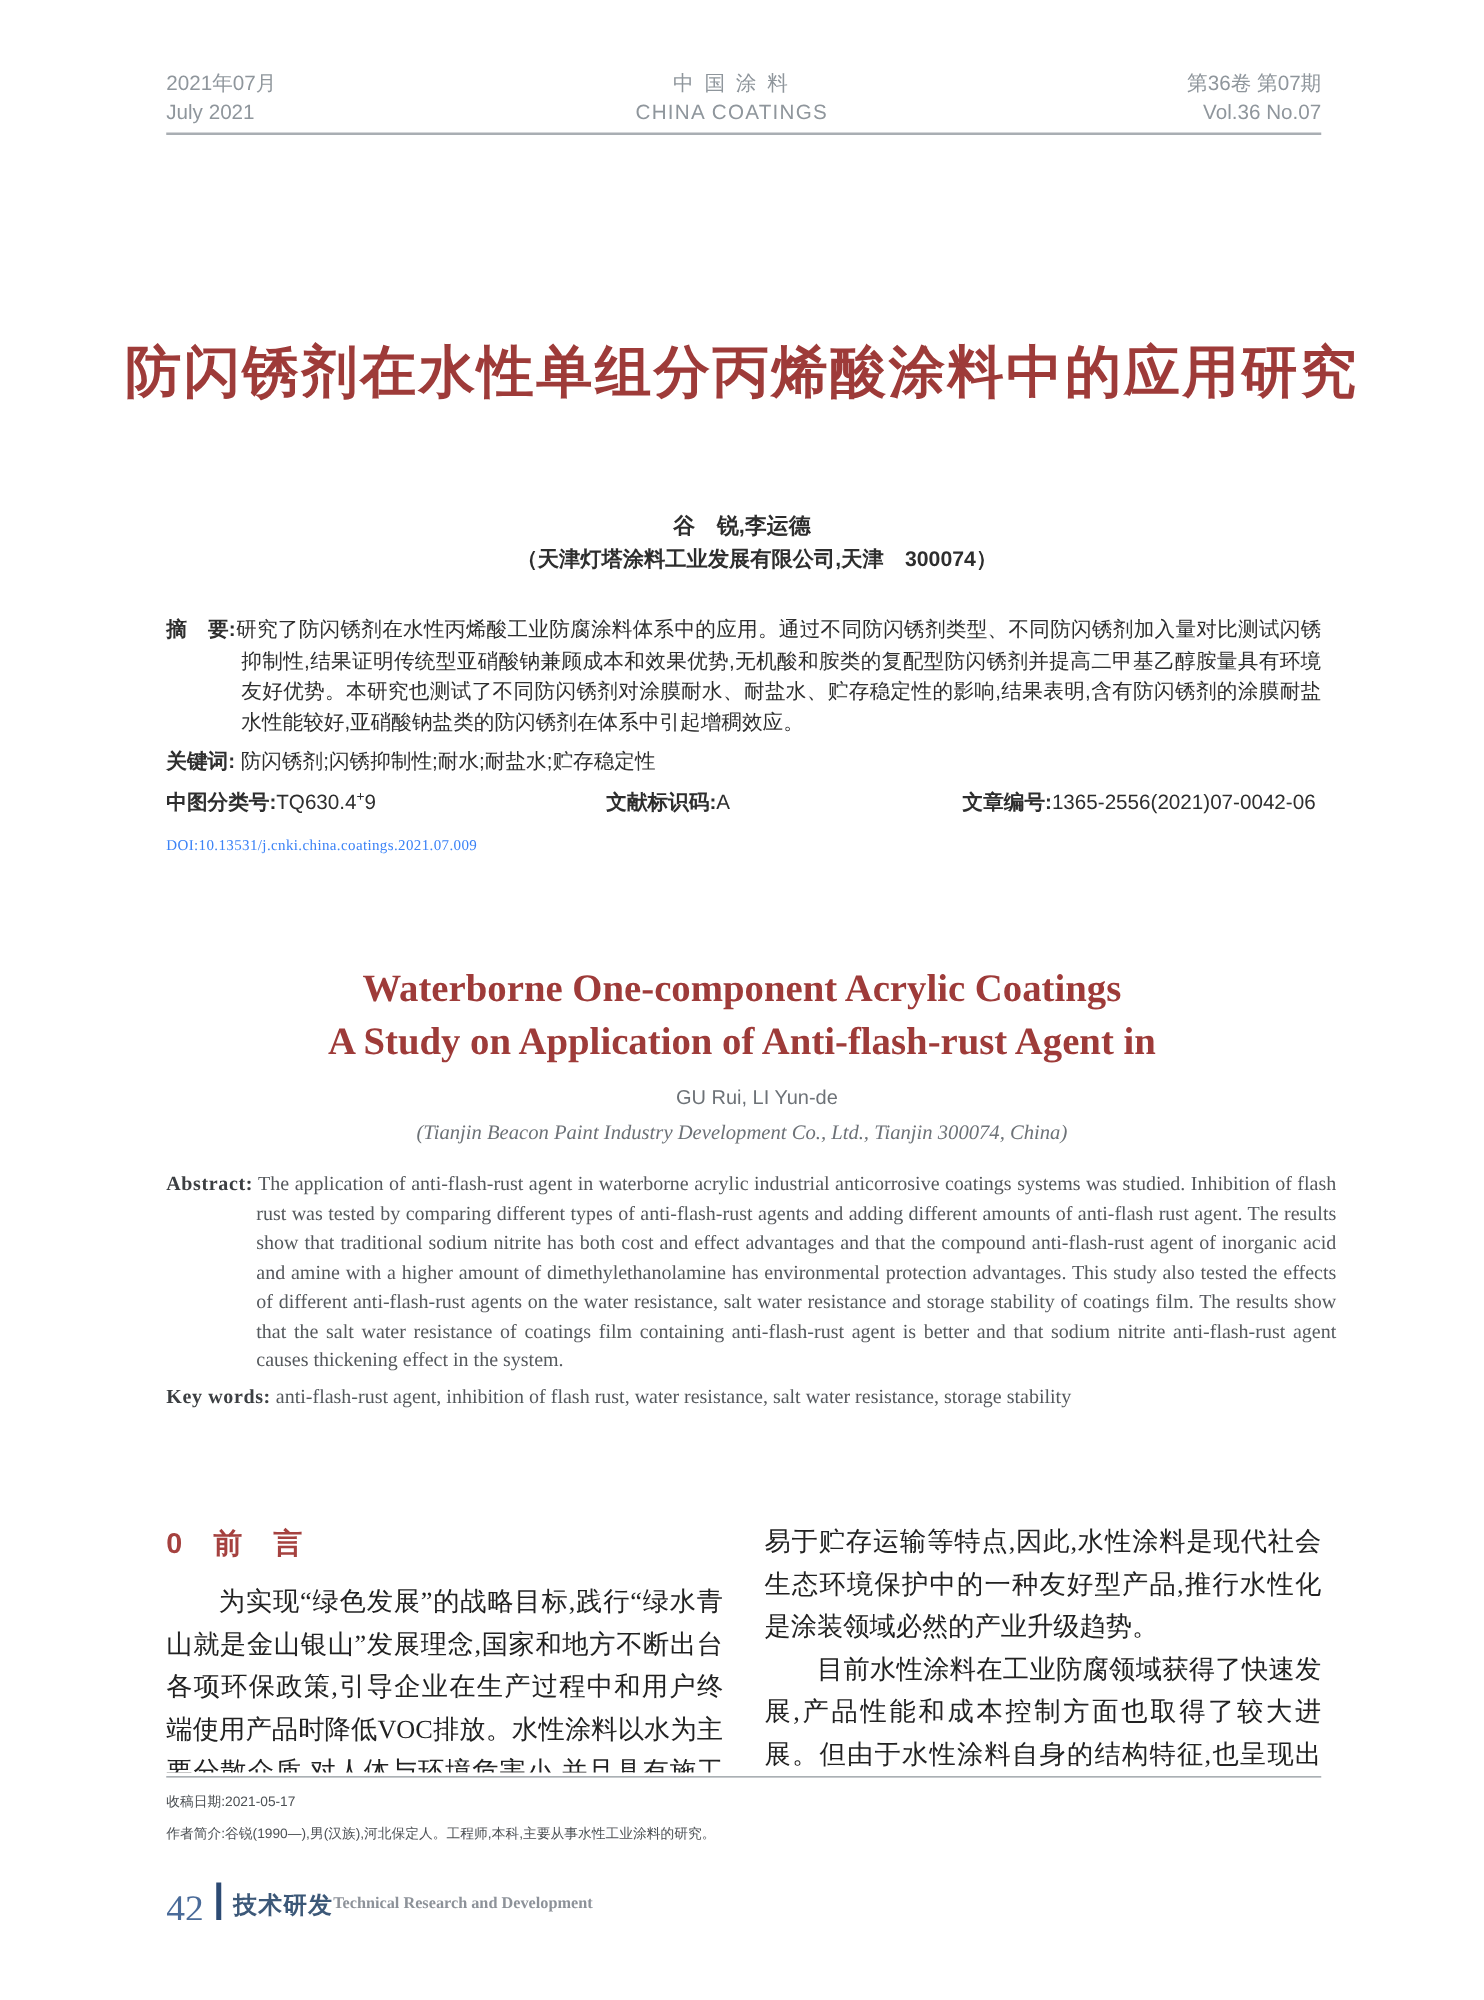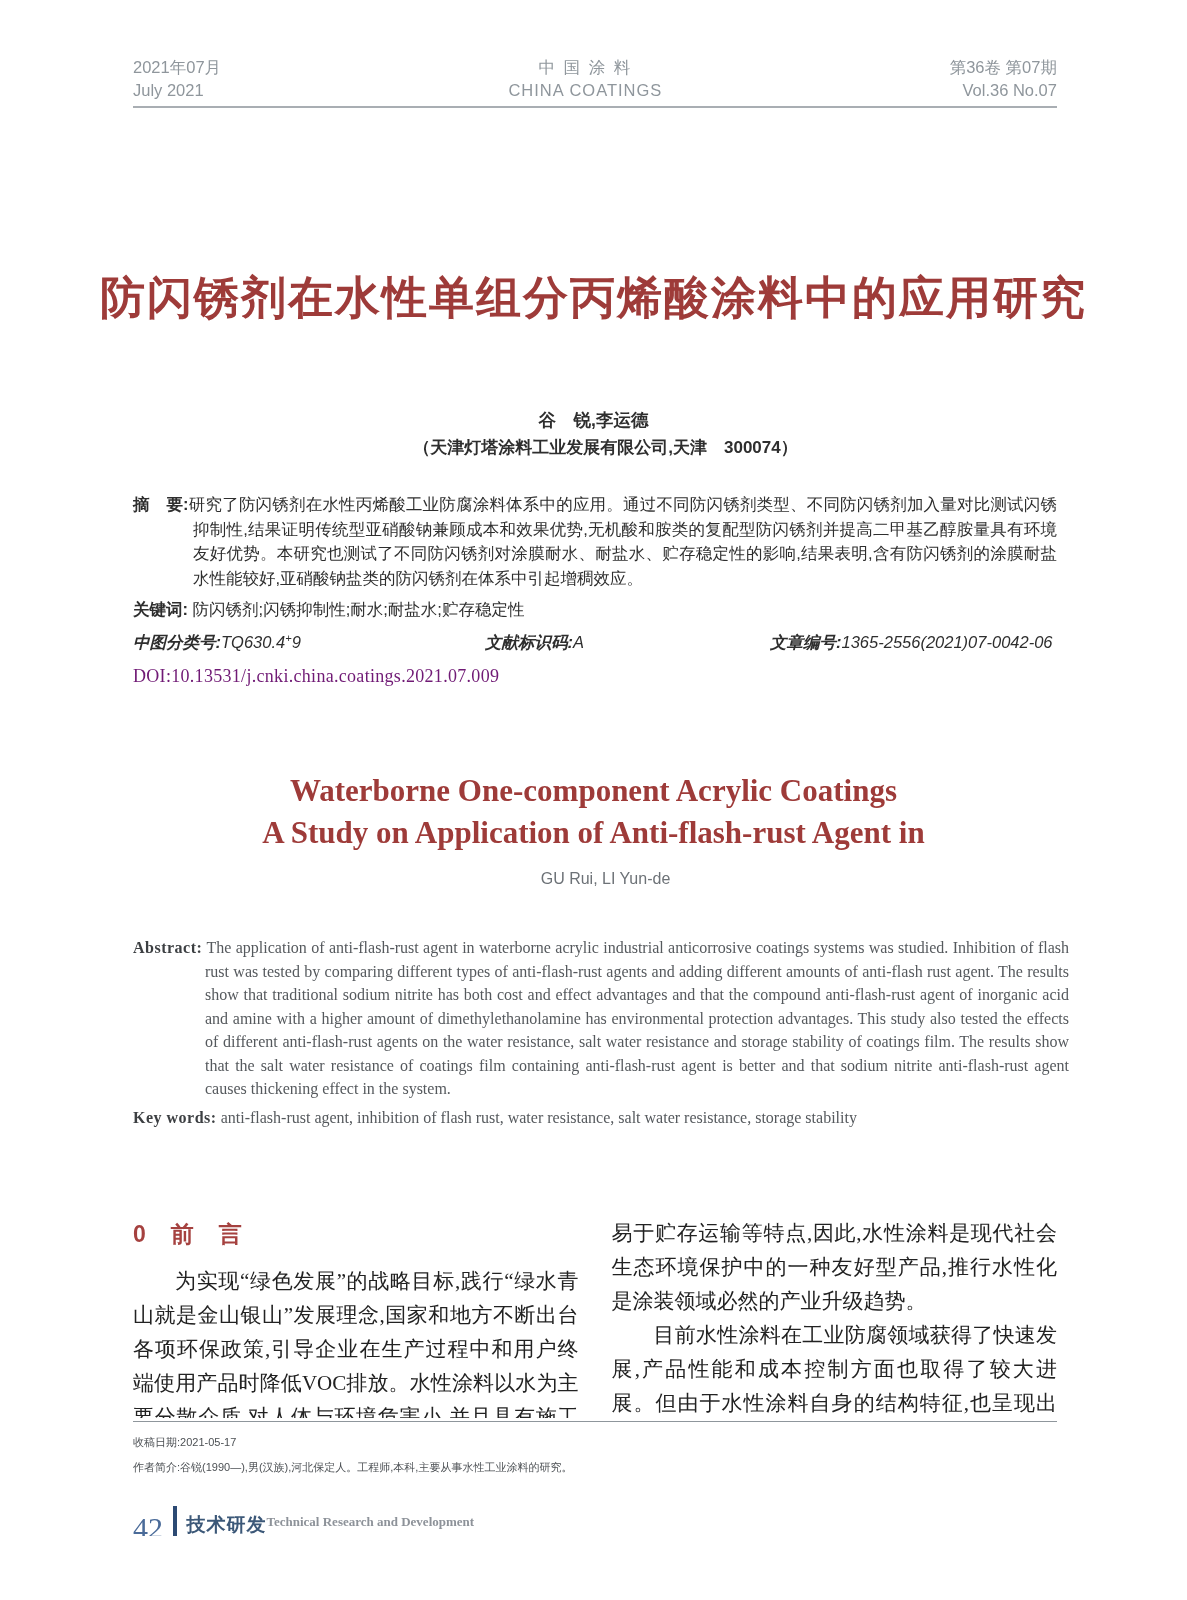--- a/index.html
+++ b/index.html
@@ -40,29 +40,29 @@
   
   .cn-meta {
     position:absolute; top:492px; left:133px; right:130px;
     font-size:16.5px; line-height:24.5px; color:#2e2e2e; text-align:justify;
   }
   .hang-cn { padding-left:60px; text-indent:-60px; }
   .hang-cn .label { font-weight:bold; }
   .cn-keywords { margin-top:7px; }
   .cn-keywords .label { font-weight:bold; }
   .clc-row { position:relative; margin-top:8px; height:25px; }
-  .clc-row .clc-item { position:absolute; white-space:nowrap;font-style:italic; }
+  .clc-row .clc-item { position:absolute; white-space:nowrap; }
   .clc-item .label { font-weight:bold; }
   .clc-a { left:0; }
   .clc-b { left:352px; }
   .clc-c { left:637px; }
   sup { font-size:11px; vertical-align:super; line-height:0; }
   .doi-line {
     margin-top:9px; font-family:"Liberation Serif", serif;
-    font-size:18px; color:#701a75; letter-spacing:0.3px;
+    font-size:12px; color:#3b82f6; letter-spacing:0.3px;
   }
   
   .en-title {
     position:absolute; top:770px; left:60px; right:60px;
     text-align:center; color:#9e3b39; font-weight:bold;
     font-family:"Liberation Serif", serif; font-size:31px; line-height:42px;
   }
   .en-authors {
     position:absolute; top:870px; left:0; right:0;
     text-align:center; font-size:16px; color:#6d7277;padding-left:24px;
@@ -164,20 +164,21 @@
       </span>
     </div>
     <div class="doi-line">DOI:10.13531/j.cnki.china.coatings.2021.07.009</div>
   </div>
 
   <div class="en-title">
     <div>Waterborne One-component Acrylic Coatings</div>
     <div>A Study on Application of Anti-flash-rust Agent in</div>
   </div>
   <div class="en-authors">GU Rui, LI Yun-de</div>
+  <div class="en-affil">(Tianjin Beacon Paint Industry Development Co., Ltd., Tianjin 300074, China)</div>
 
   <div class="en-abstract">
     <div class="hang-en">
       <span class="label">Abstract:</span> <span>The application of anti-flash-rust agent in waterborne acrylic industrial anticorrosive coatings systems was studied. Inhibition of flash rust was tested by comparing different types of anti-flash-rust agents and adding different amounts of anti-flash rust agent. The results show that traditional sodium nitrite has both cost and effect advantages and that the compound anti-flash-rust agent of inorganic acid and amine with a higher amount of dimethylethanolamine has environmental protection advantages. This study also tested the effects of different anti-flash-rust agents on the water resistance, salt water resistance and storage stability of coatings film. The results show that the salt water resistance of coatings film containing anti-flash-rust agent is better and that sodium nitrite anti-flash-rust agent causes thickening effect in the system.</span>
     </div>
     <div class="hang-en en-keywords">
       <span class="label">Key words:</span> <span>anti-flash-rust agent, inhibition of flash rust, water resistance, salt water resistance, storage stability</span>
     </div>
   </div>
 

